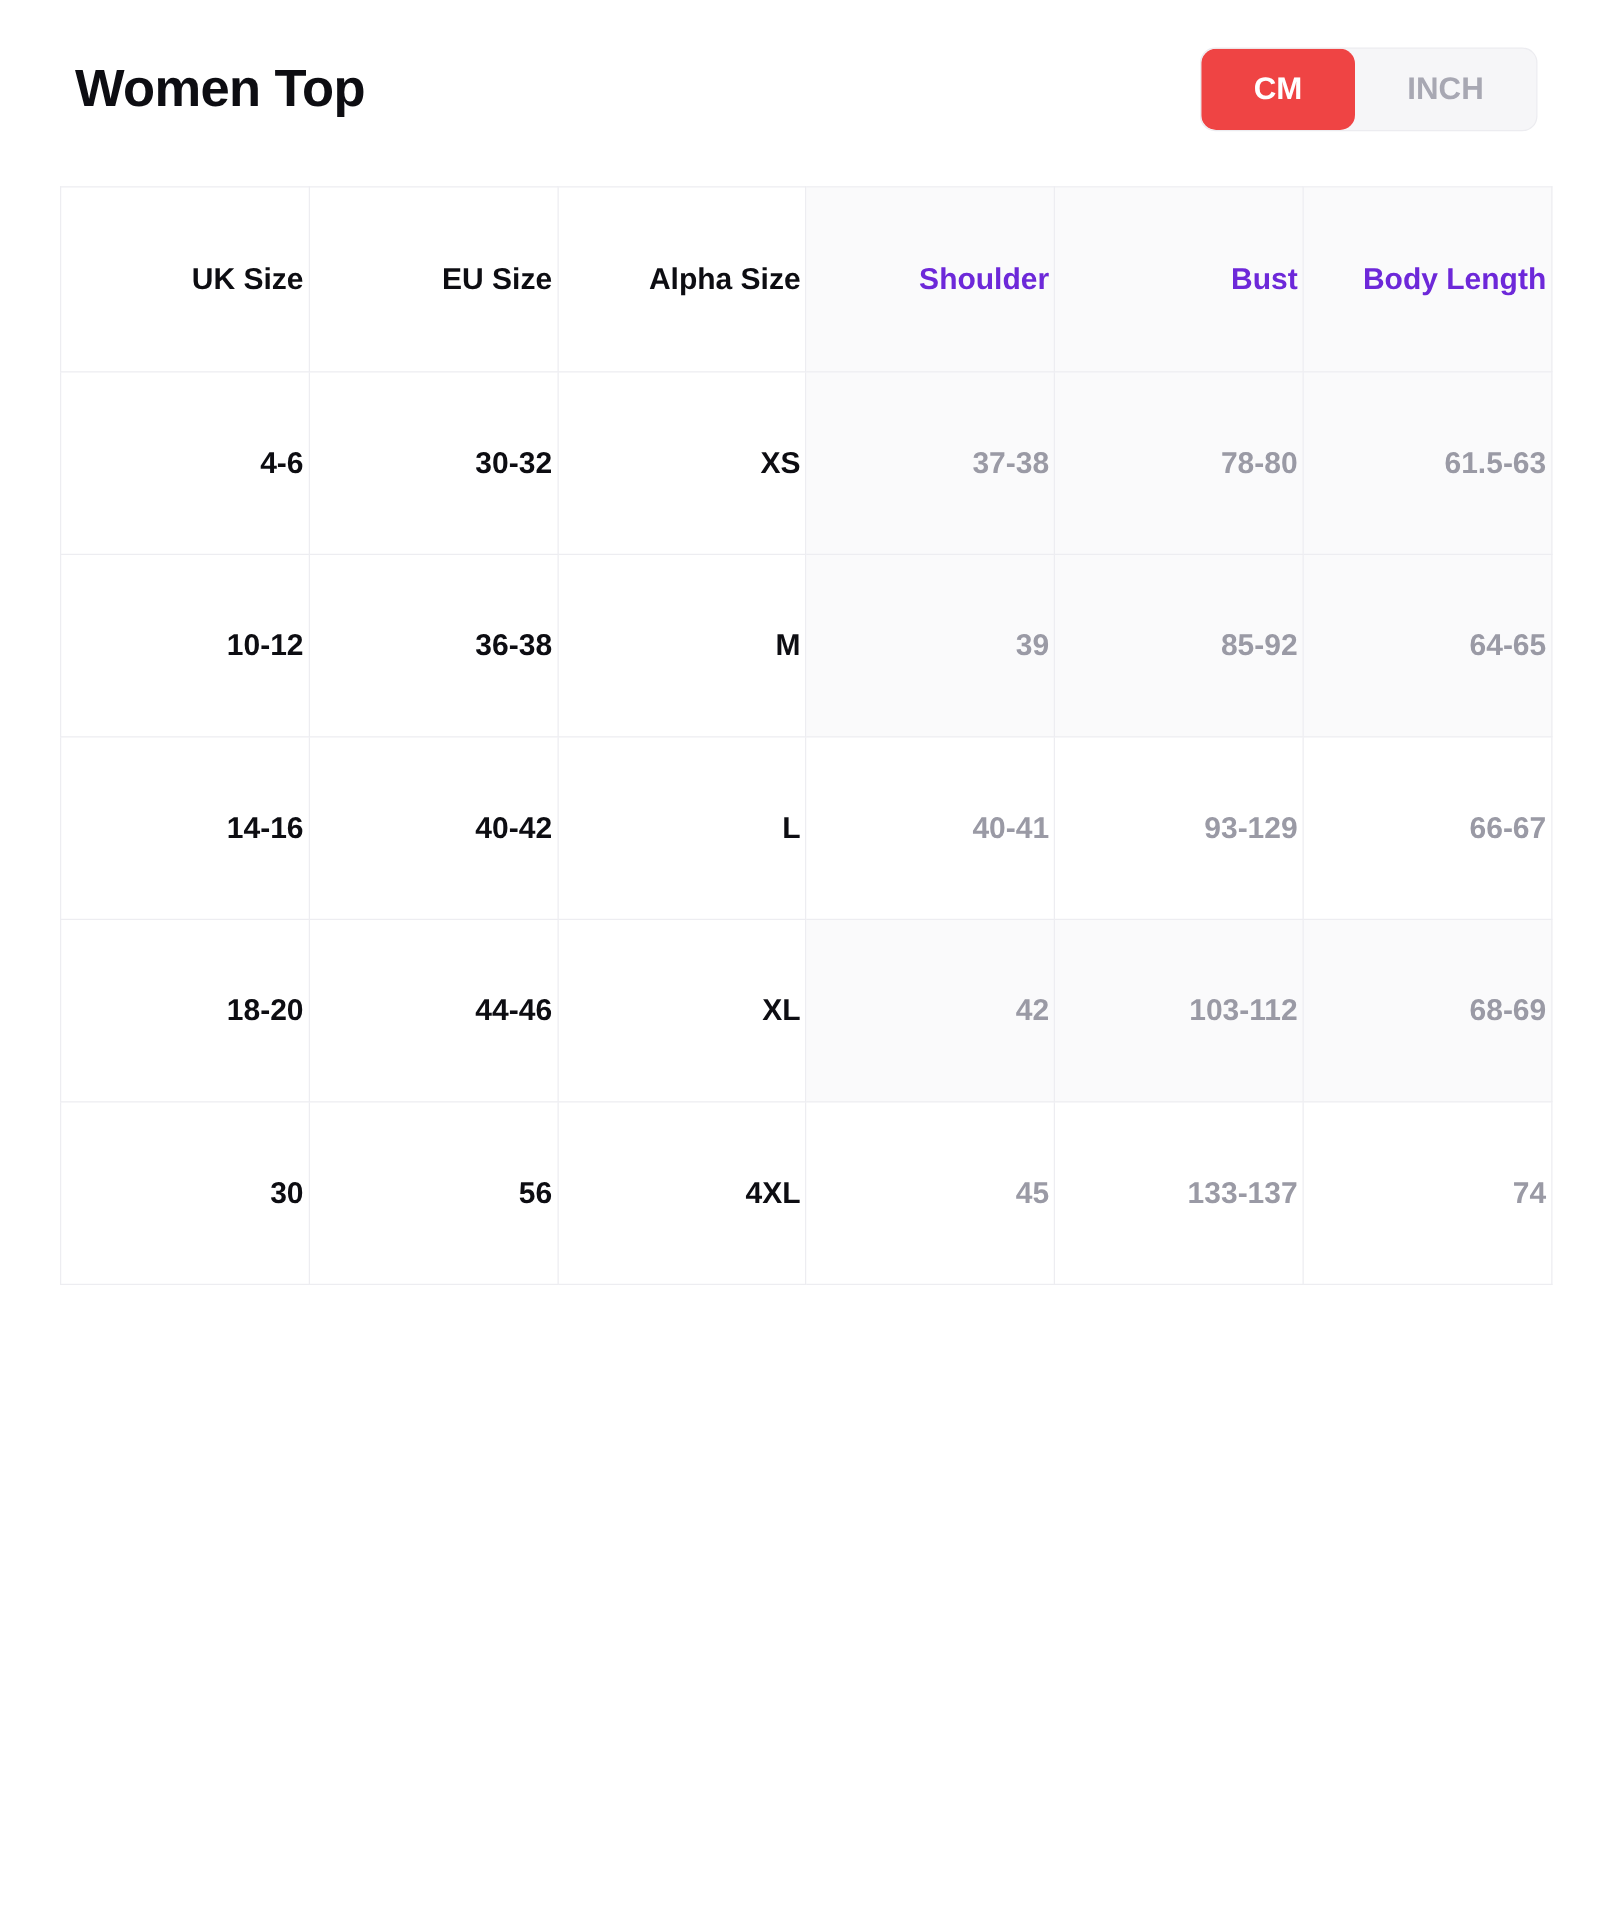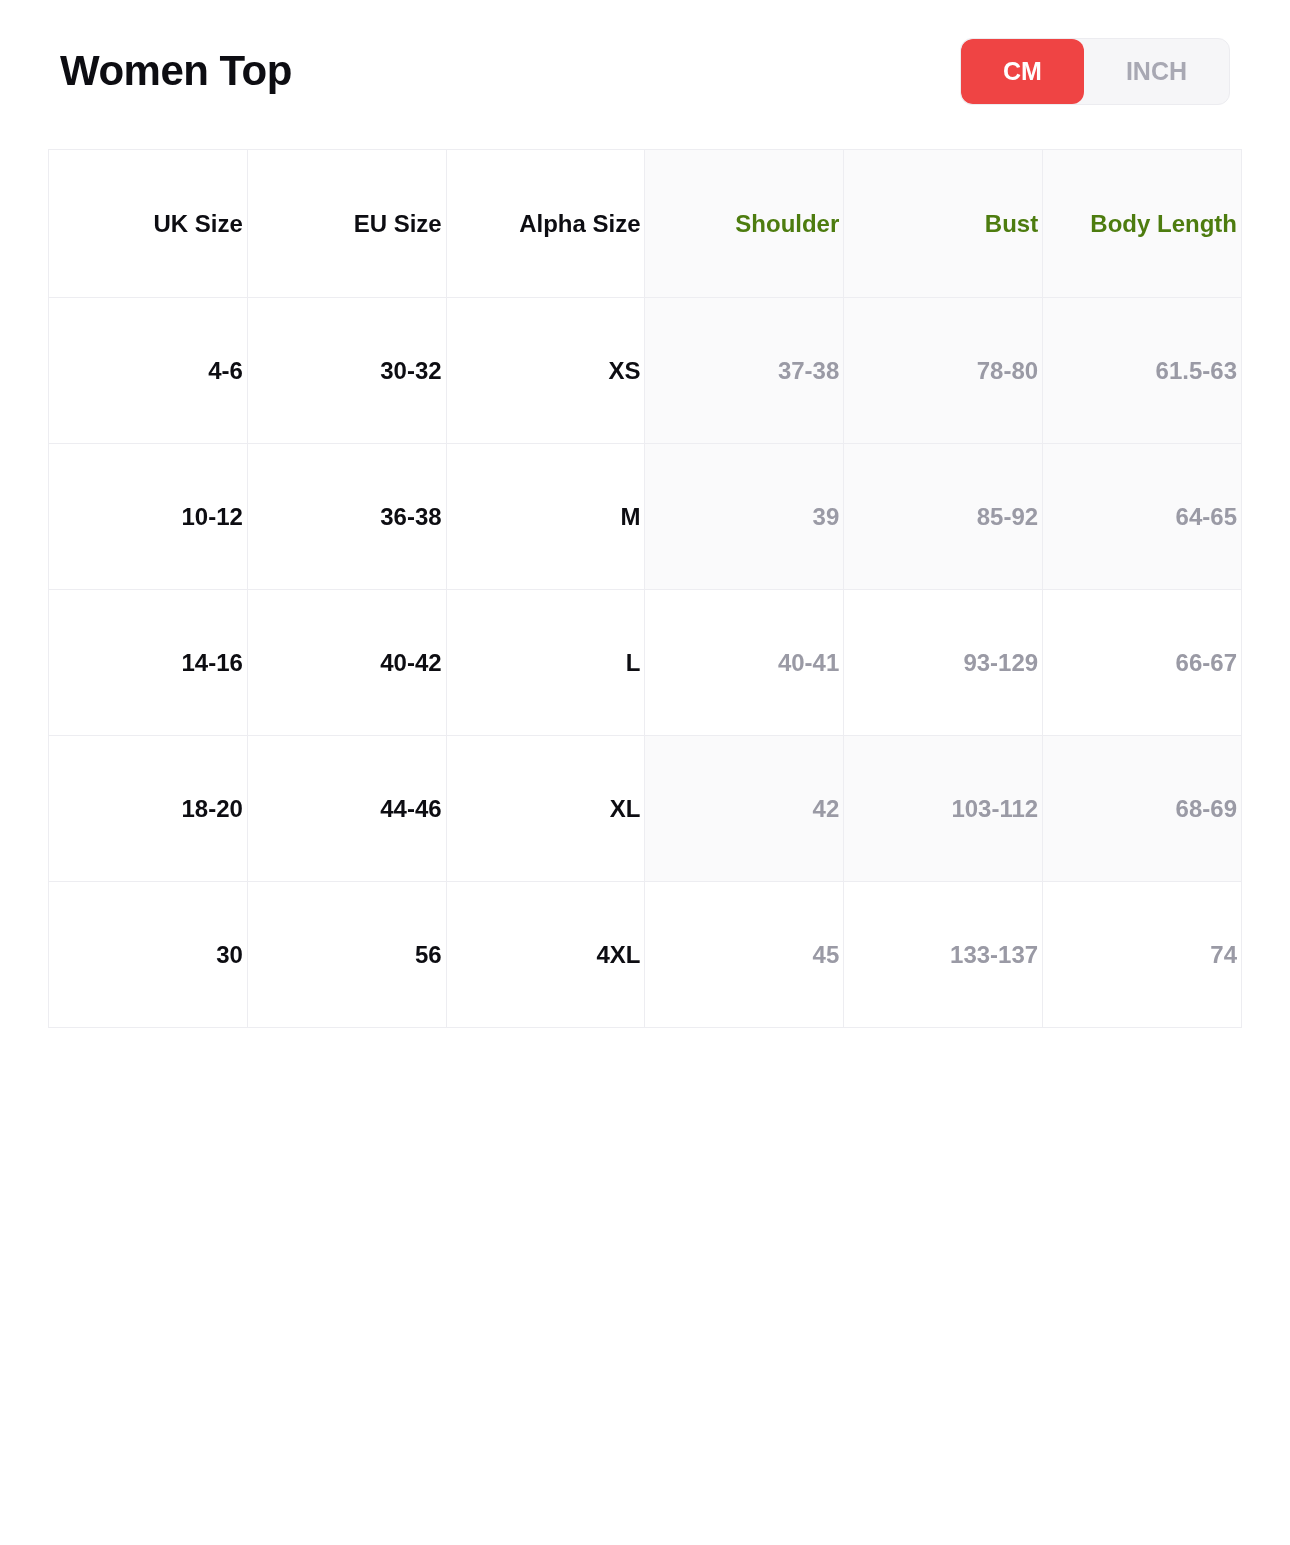--- a/index.html
+++ b/index.html
@@ -73,21 +73,21 @@
     height: 148px;
     font-weight: bold;
     line-height: 1.25;
     padding: 6px 4px;
   }
   td {
     height: 146px;
     padding: 6px 4px;
   }
   th.dark { color: #0d0d12; background: #ffffff; }
-  th.muted { color: #4d7c0f; background: #fafafb; }
+  th.muted { color: #6d28d9; background: #fafafb; }
   td.dark { color: #0d0d12; font-weight: bold; background: #ffffff; }
   td.muted { color: #9a9aa5; font-weight: bold; background: #ffffff; }
   tr.shaded td.muted { background: #fafafb; }
   tr.shaded td.dark { background: #ffffff; }
 </style>
 </head>
 <body>
 
 <div class="page">
 

